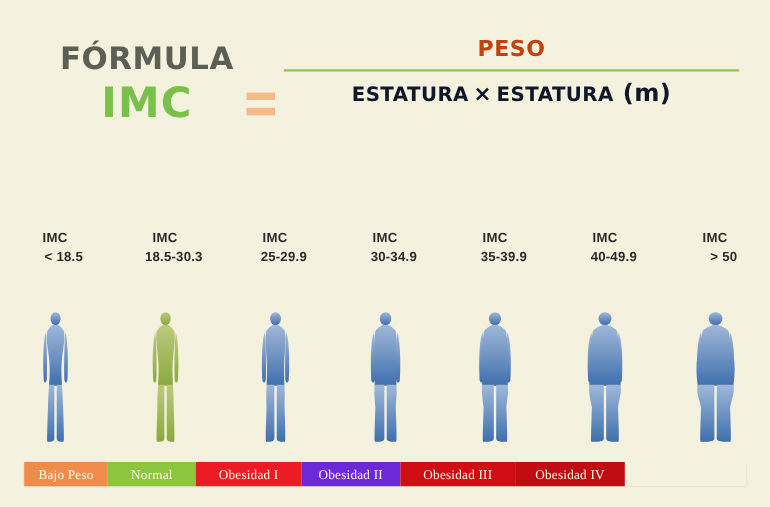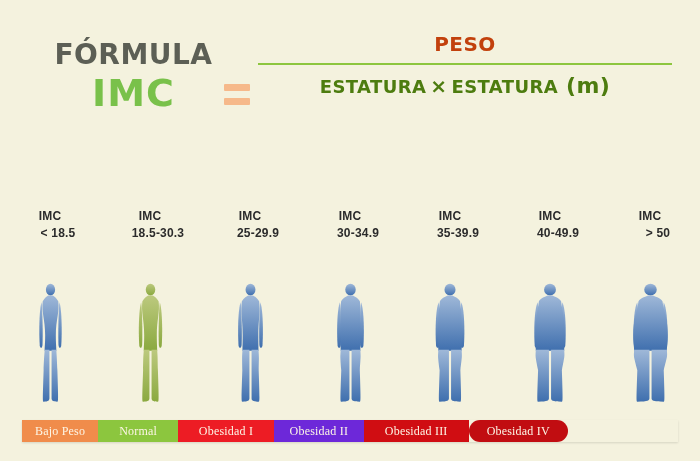--- a/index.html
+++ b/index.html
@@ -90,21 +90,21 @@
   .fraction-bar {
     height: 2px;
     background: #8dc63f;
     margin: 5px 0 4px 0;
     width: 100%;
   }
   .denominator {
     font-family: "DejaVu Sans", sans-serif;
     font-weight: bold;
     font-size: 26px;
-    color: #4d7c0f;
+    color: #0f172a;
     font-variant: small-caps;
     text-transform: lowercase;
     letter-spacing: 0.4px;
     line-height: 1.2;
     white-space: nowrap;
   }
   .denominator .unit {
     font-variant: normal;
     text-transform: none;
     font-size: 22px;
@@ -542,16 +542,16 @@
         </div>
       </div>
     </div>
 
   <div class="colorbar">
       <div class="seg" style="background: rgb(240, 140, 75); width: 11.6%;">Bajo Peso</div>
       <div class="seg" style="background: rgb(140, 198, 62); width: 12.2%;">Normal</div>
       <div class="seg" style="background: rgb(237, 28, 36); width: 14.6%;">Obesidad I</div>
       <div class="seg" style="background: #6d28d9; width: 13.7%;">Obesidad II</div>
       <div class="seg" style="background: rgb(208, 13, 18); width: 16%;">Obesidad III</div>
-      <div class="seg" style="background: rgb(193, 13, 17); width: 15.1%; border-radius: 11px;">Obesidad IV</div>
+      <div class="seg" style="background: rgb(193, 13, 17); width: 15.1%;">Obesidad IV</div>
     </div>
 
 </div>
 
 </body></html>

